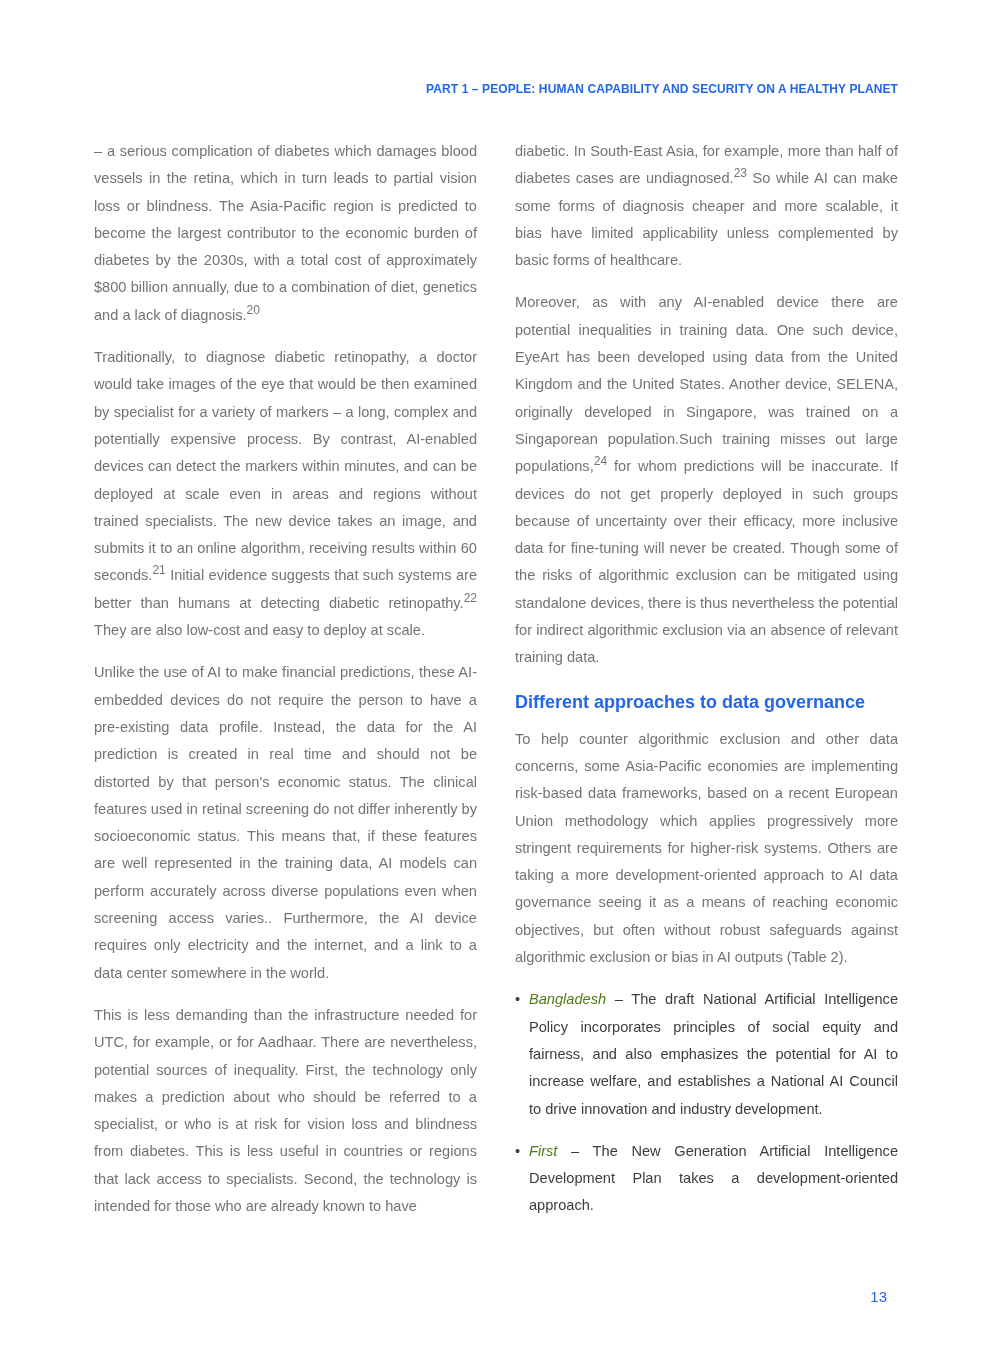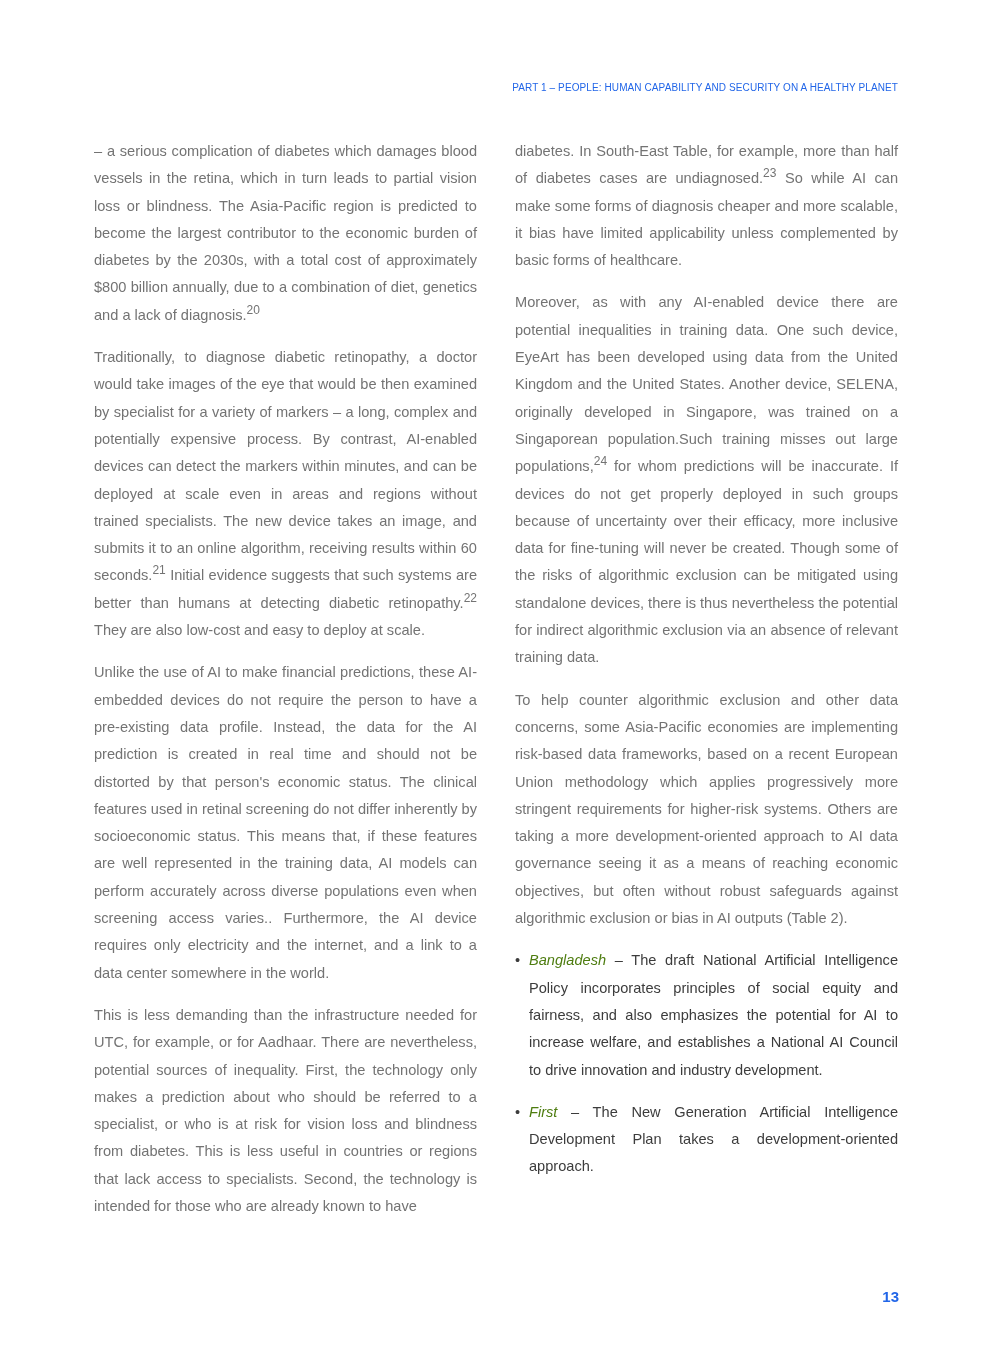--- a/index.html
+++ b/index.html
@@ -1,48 +1,49 @@
 <!DOCTYPE html>
 <html><head>
 <meta charset="utf-8">
 <style>
   html, body { margin: 0; padding: 0; background: #ffffff; }
   body { width: 992px; height: 1346px; position: relative; overflow: hidden;
          font-family: "Liberation Sans", sans-serif; color: #3a3a3a; }
   .running-header { position: absolute; top: 82px; right: 94px;
-         font-size: 10px; font-weight: normal; color: #2266e8; letter-spacing: 0.1px; }
+         font-size: 12px; font-weight: bold; color: #2266e8; letter-spacing: 0.1px; }
   .col { position: absolute; top: 138px; width: 383px; }
   .col-left { left: 94px; }
   .col-right { left: 515px; }
   p { margin: 0 0 15px 0; font-size: 14.6px; line-height: 27.3px; text-align: justify;
       color: #737373; }
   sup { font-size: 12px; line-height: 0; vertical-align: 6px; }
   h2 { margin: 16px 0 10px 0; font-size: 18px; font-weight: bold; color: #2266e8; line-height: 28px; }
   ul { list-style: none; margin: 0; padding: 0; }
   li { position: relative; padding-left: 14px; margin-bottom: 15px; font-size: 14.6px;
        line-height: 27.3px; text-align: justify; color: #3c3c3c; }
   li .bullet { position: absolute; left: 0; top: 0; }
   li em { color: #4d7c0f; }
-  .page-number { position: absolute; top: 1288px; right: 93px; font-size: 15px; font-weight: bold; color: #2266e8; }
+  .page-number { position: absolute; top: 1288px; right: 105px; font-size: 15px; font-weight: normal; color: #2266e8; }
 </style>
 </head>
 <body>
 
 <div class="running-header">PART 1 – PEOPLE: HUMAN CAPABILITY AND SECURITY ON A HEALTHY PLANET</div>
 
 <div class="col col-left">
   <p><span>– a serious complication of diabetes which damages blood vessels in the retina, which in turn leads to partial vision loss or blindness. The Asia-Pacific region is predicted to become the largest contributor to the economic burden of diabetes by the 2030s, with a total cost of approximately $800 billion annually, due to a combination of diet, genetics and a lack of diagnosis.</span><sup>20</sup></p>
   <p><span>Traditionally, to diagnose diabetic retinopathy, a doctor would take images of the eye that would be then examined by specialist for a variety of markers – a long, complex and potentially expensive process. By contrast, AI-enabled devices can detect the markers within minutes, and can be deployed at scale even in areas and regions without trained specialists. The new device takes an image, and submits it to an online algorithm, receiving results within 60 seconds.</span><sup>21</sup><span> Initial evidence suggests that such systems are better than humans at detecting diabetic retinopathy.</span><sup>22</sup><span> They are also low-cost and easy to deploy at scale.</span></p>
   <p>Unlike the use of AI to make financial predictions, these AI-embedded devices do not require the person to have a pre-existing data profile. Instead, the data for the AI prediction is created in real time and should not be distorted by that person's economic status. The clinical features used in retinal screening do not differ inherently by socioeconomic status. This means that, if these features are well represented in the training data, AI models can perform accurately across diverse populations even when screening access varies.. Furthermore, the AI device requires only electricity and the internet, and a link to a data center somewhere in the world.</p>
   <p>This is less demanding than the infrastructure needed for UTC, for example, or for Aadhaar. There are nevertheless, potential sources of inequality. First, the technology only makes a prediction about who should be referred to a specialist, or who is at risk for vision loss and blindness from diabetes. This is less useful in countries or regions that lack access to specialists. Second, the technology is intended for those who are already known to have</p>
 </div>
 
 <div class="col col-right">
-  <p><span>diabetes. In South-East Table, for example, more than half of diabetes cases are undiagnosed.</span><sup>23</sup><span> So while AI can make some forms of diagnosis cheaper and more scalable, it bias have limited applicability unless complemented by basic forms of healthcare.</span></p>
+  <p><span>diabetic. In South-East Asia, for example, more than half of diabetes cases are undiagnosed.</span><sup>23</sup><span> So while AI can make some forms of diagnosis cheaper and more scalable, it bias have limited applicability unless complemented by basic forms of healthcare.</span></p>
   <p><span>Moreover, as with any AI-enabled device there are potential inequalities in training data. One such device, EyeArt has been developed using data from the United Kingdom and the United States. Another device, SELENA, originally developed in Singapore, was trained on a Singaporean population.Such training misses out large populations,</span><sup>24</sup><span> for whom predictions will be inaccurate. If devices do not get properly deployed in such groups because of uncertainty over their efficacy, more inclusive data for fine-tuning will never be created. Though some of the risks of algorithmic exclusion can be mitigated using standalone devices, there is thus nevertheless the potential for indirect algorithmic exclusion via an absence of relevant training data.</span></p>
+  <h2>Different approaches to data governance</h2>
   <p>To help counter algorithmic exclusion and other data concerns, some Asia-Pacific economies are implementing risk-based data frameworks, based on a recent European Union methodology which applies progressively more stringent requirements for higher-risk systems. Others are taking a more development-oriented approach to AI data governance seeing it as a means of reaching economic objectives, but often without robust safeguards against algorithmic exclusion or bias in AI outputs (Table 2).</p>
   <ul>
     <li><span class="bullet">•</span><em>Bangladesh</em><span> – The draft National Artificial Intelligence Policy incorporates principles of social equity and fairness, and also emphasizes the potential for AI to increase welfare, and establishes a National AI Council to drive innovation and industry development.</span></li>
     <li><span class="bullet">•</span><em>First</em><span> – The New Generation Artificial Intelligence Development Plan takes a development-oriented approach.</span></li>
   </ul>
 </div>
 
 <div class="page-number">13</div>
 
 </body></html>

